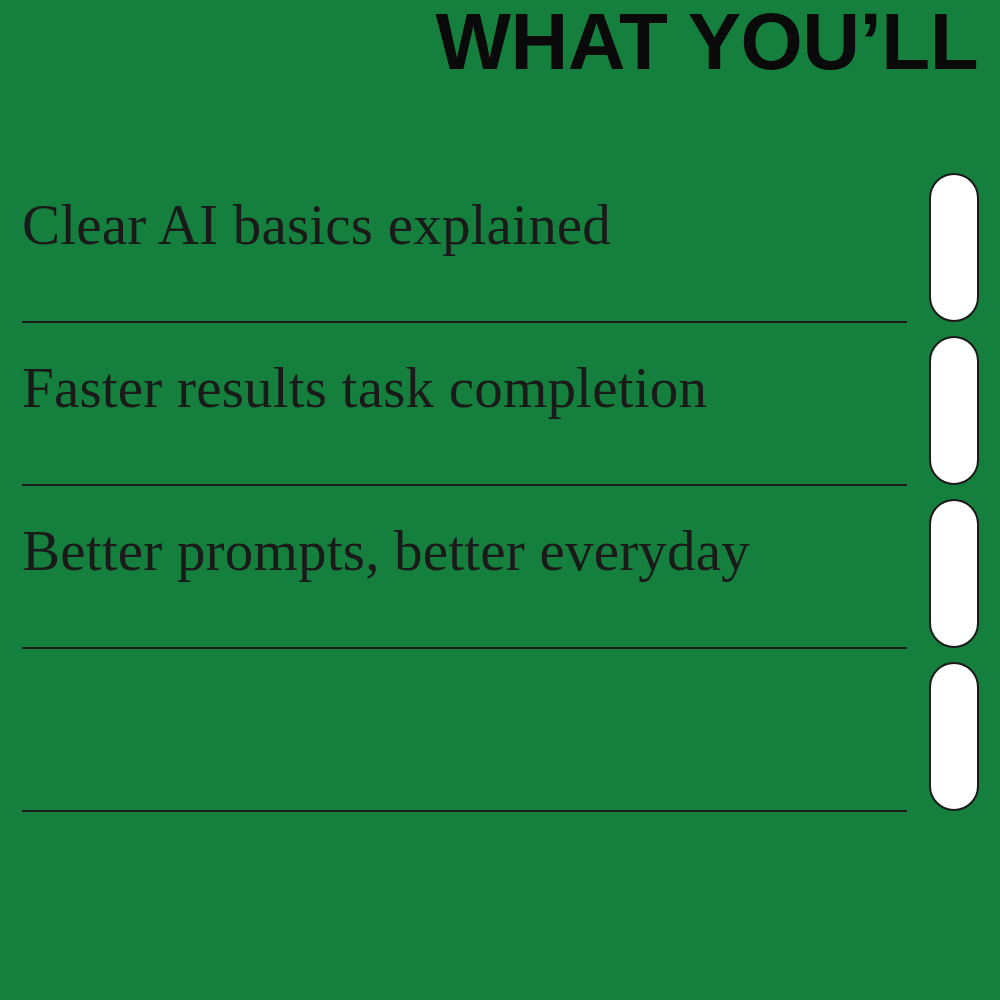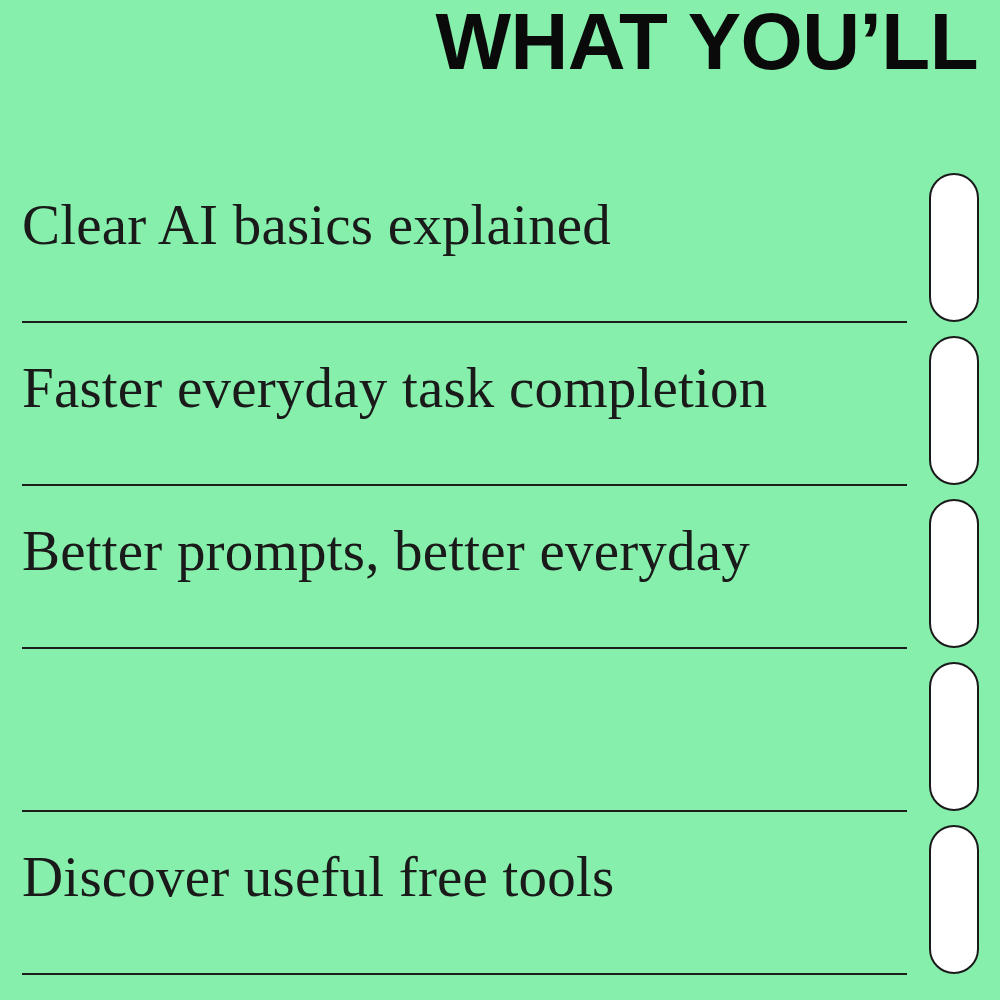--- a/index.html
+++ b/index.html
@@ -10,21 +10,21 @@
   }
   body {
     font-family: "Liberation Sans", sans-serif;
     -webkit-font-smoothing: antialiased;
   }
 
   .slide {
     position: relative;
     width: 1000px;
     height: 1000px;
-    background: #86efac;
+    background: #15803d;
     overflow: hidden;
   }
 
   
   .heading {
     position: absolute;
     left: 0;
     top: 6px;
     width: 978px;
     text-align: right;
@@ -110,37 +110,32 @@
 
   <div class="list">
 
     <div class="row r0">
       <div class="row-label">Clear AI basics explained</div>
       <div class="pill"></div>
       <div class="row-rule"></div>
     </div>
 
     <div class="row r1">
-      <div class="row-label">Faster everyday task completion</div>
+      <div class="row-label">Faster results task completion</div>
       <div class="pill"></div>
       <div class="row-rule"></div>
     </div>
 
     <div class="row r2">
       <div class="row-label">Better prompts, better everyday</div>
       <div class="pill"></div>
       <div class="row-rule"></div>
     </div>
 
     <div class="row r3">
       <div class="pill"></div>
       <div class="row-rule"></div>
     </div>
 
-    <div class="row r4">
-      <div class="row-label">Discover useful free tools</div>
-      <div class="pill"></div>
-      <div class="row-rule"></div>
-    </div>
 
   </div>
 
 </div>
 
 </body></html>

